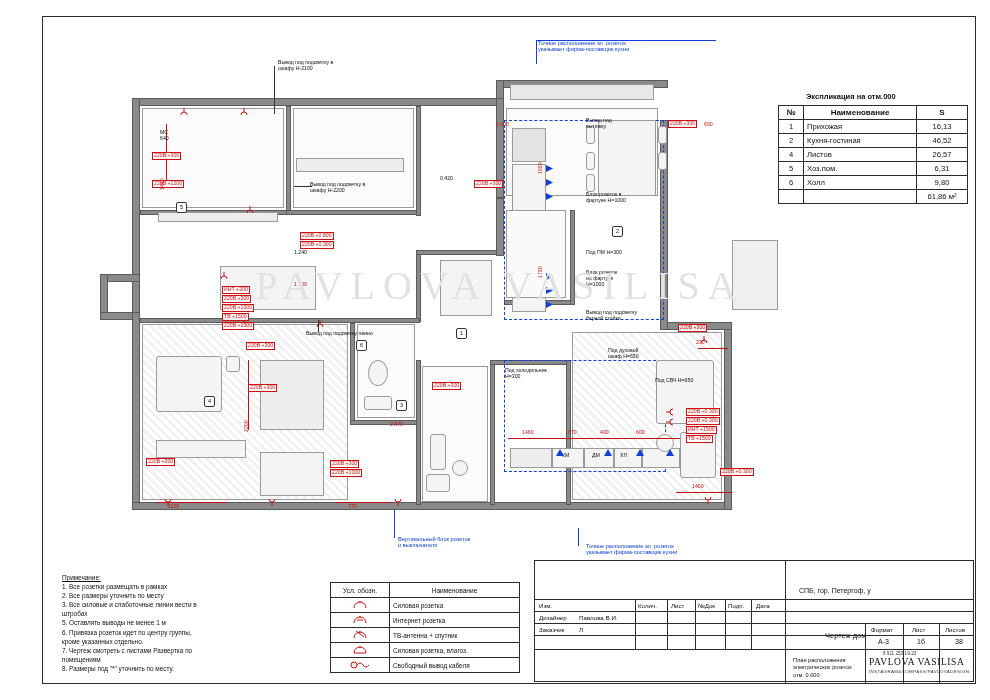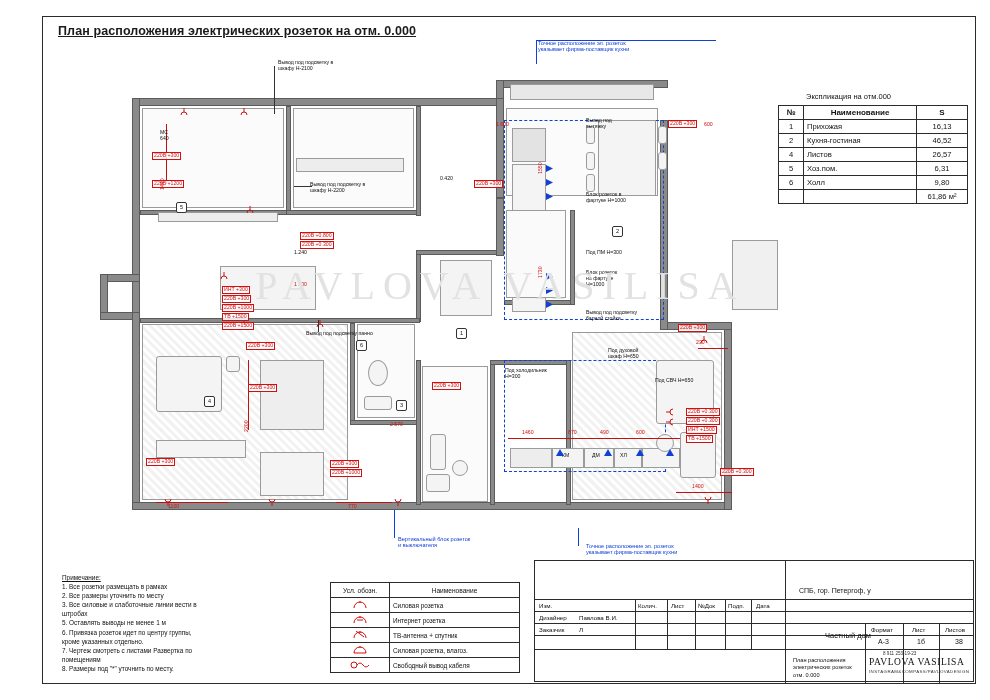--- a/index.html
+++ b/index.html
@@ -164,20 +164,21 @@
     border: 1px solid #2b2b2b;
     padding: 2px 3px;
     color: #111;
   }
   #expl th { font-weight: bold; font-size: 8px; }
   .expl-title {
     position: absolute;
     left: 806px; top: 92px;
     font-size: 7.5px;
     color: #111;
+    font-weight: bold;
   }
   .col-n  { width: 18px; text-align:center; }
   .col-s  { width: 44px; text-align:center; }
 
   
   #notes {
     position: absolute;
     left: 62px; top: 573px;
     width: 260px;
     font-size: 6.4px;
@@ -230,21 +231,20 @@
   .logo-sub { font-size: 4.4px; letter-spacing: .4px; color:#333; }
   .logo-phone { font-size: 4.6px; color:#333; }
 </style>
 </head>
 <body>
 
 <div id="sheet">
 
   <div class="frame"></div>
 
-  <div class="title-main">План расположения электрических розеток на отм. 0.000</div>
 
   <div class="watermark">PAVLOVA VASILISA</div>
 
   <div id="plan">
 
     <div class="wall" style="left:32px;  top:38px;  width:370px; height:8px;"></div>
     <div class="wall" style="left:32px;  top:38px;  width:8px;   height:222px;"></div>
     <div class="wall" style="left:0px;   top:214px; width:40px;  height:8px;"></div>
     <div class="wall" style="left:0px;   top:214px; width:8px;   height:46px;"></div>
     <div class="wall" style="left:0px;   top:252px; width:40px;  height:8px;"></div>
@@ -683,21 +683,21 @@
     <div class="st-cell" style="left:163px; top:41px;">№Док</div>
     <div class="st-cell" style="left:193px; top:41px;">Подп.</div>
     <div class="st-cell" style="left:221px; top:41px;">Дата</div>
 
     <div class="st-cell" style="left:4px;  top:53px;">Дизайнер</div>
     <div class="st-cell" style="left:44px; top:53px;">Павлова В.И.</div>
     <div class="st-cell" style="left:4px;  top:65px;">Заказчик</div>
     <div class="st-cell" style="left:44px; top:65px;">Л</div>
 
     <div class="st-cell" style="left:264px; top:26px; font-size:7px;">СПБ, гор. Петергоф, у</div>
-    <div class="st-cell" style="left:290px; top:70px; font-size:7.5px;">Частный дом</div>
+    <div class="st-cell" style="left:290px; top:70px; font-size:7.5px;">Чертеж дом</div>
     <div class="st-cell" style="left:258px; top:96px; width:68px; font-size:5.6px; line-height:1.3;">План расположения электрических розеток отм. 0.000</div>
 
     <div class="st-cell" style="left:336px; top:65px;">Формат</div>
     <div class="st-cell" style="left:377px; top:65px;">Лист</div>
     <div class="st-cell" style="left:410px; top:65px;">Листов</div>
     <div class="st-cell" style="left:343px; top:77px; font-size:7px;">А-3</div>
     <div class="st-cell" style="left:382px; top:77px; font-size:7px;">1б</div>
     <div class="st-cell" style="left:420px; top:77px; font-size:7px;">38</div>
 
     <div class="st-cell logo-main" style="left:334px; top:96px;">PAVLOVA VASILISA</div>

